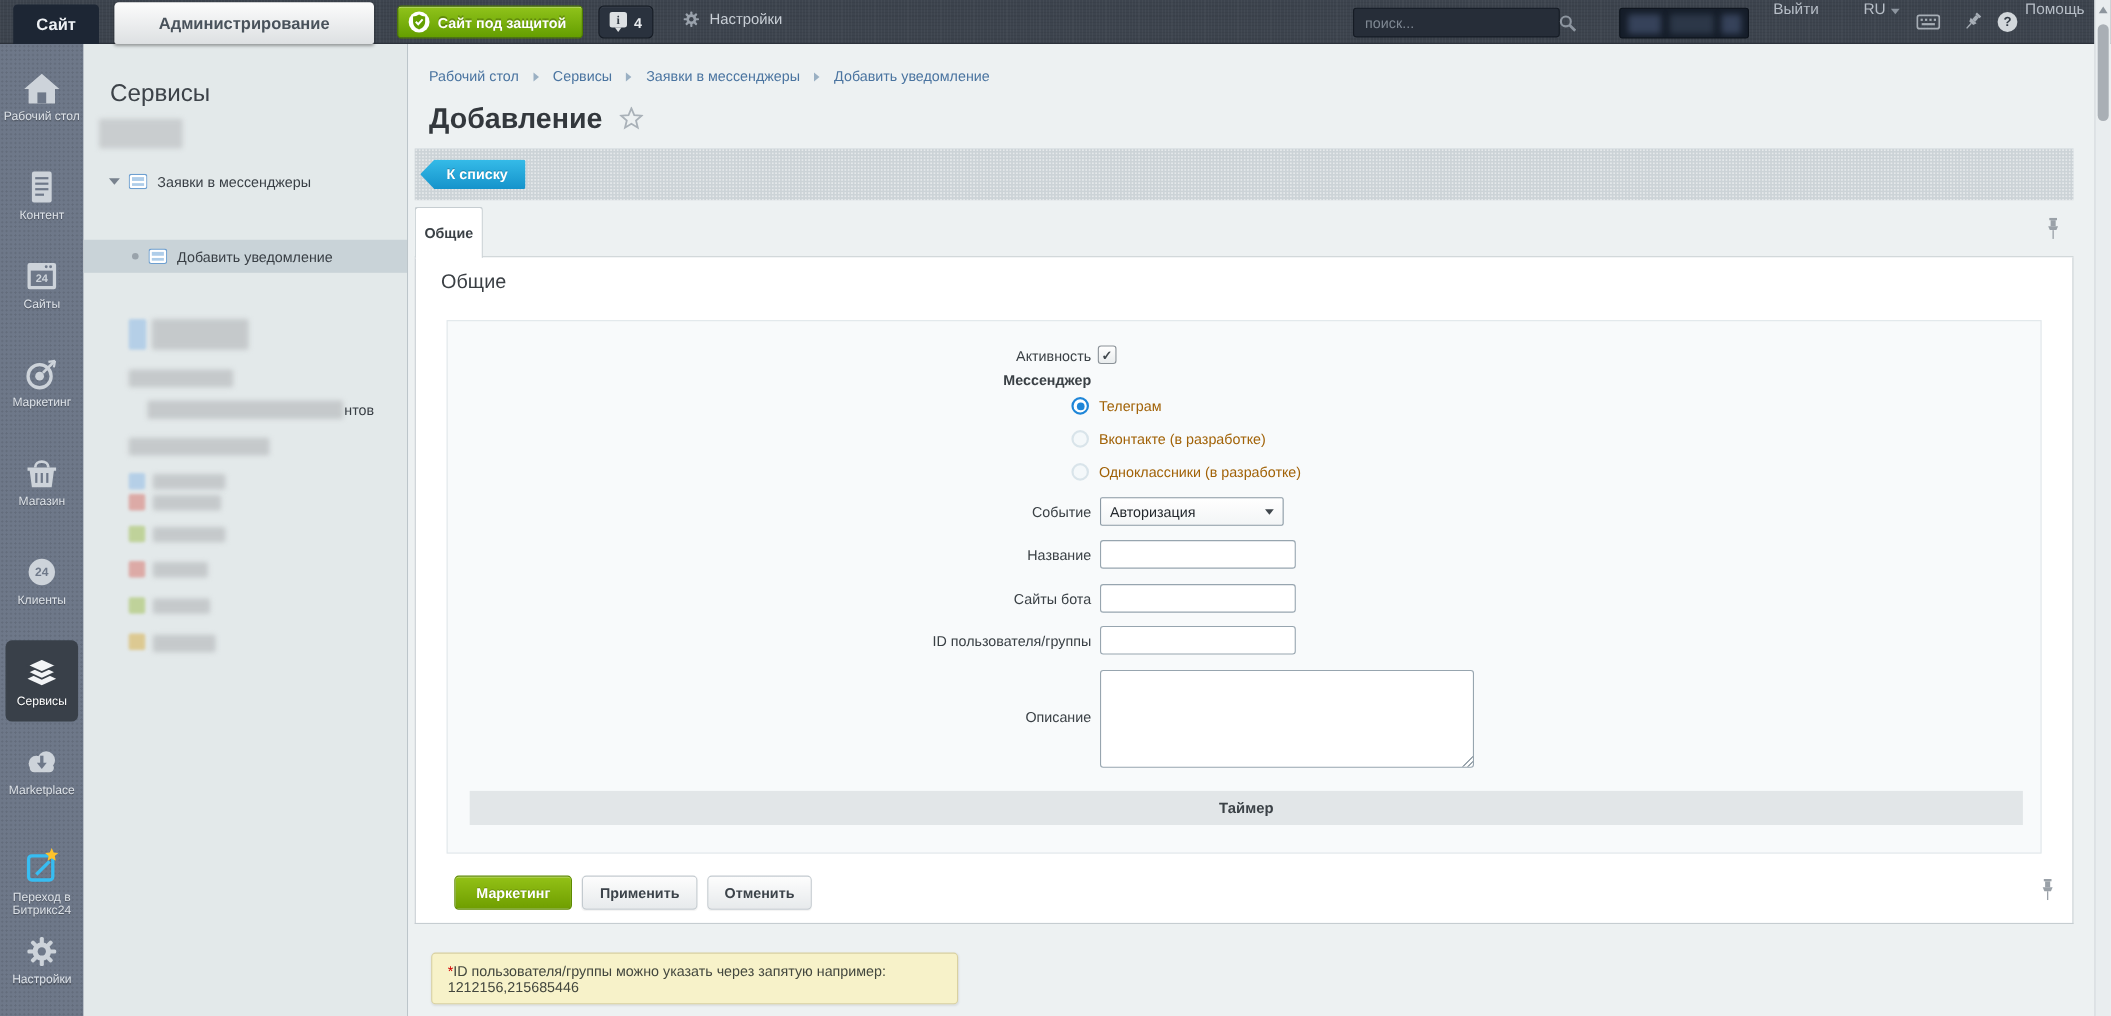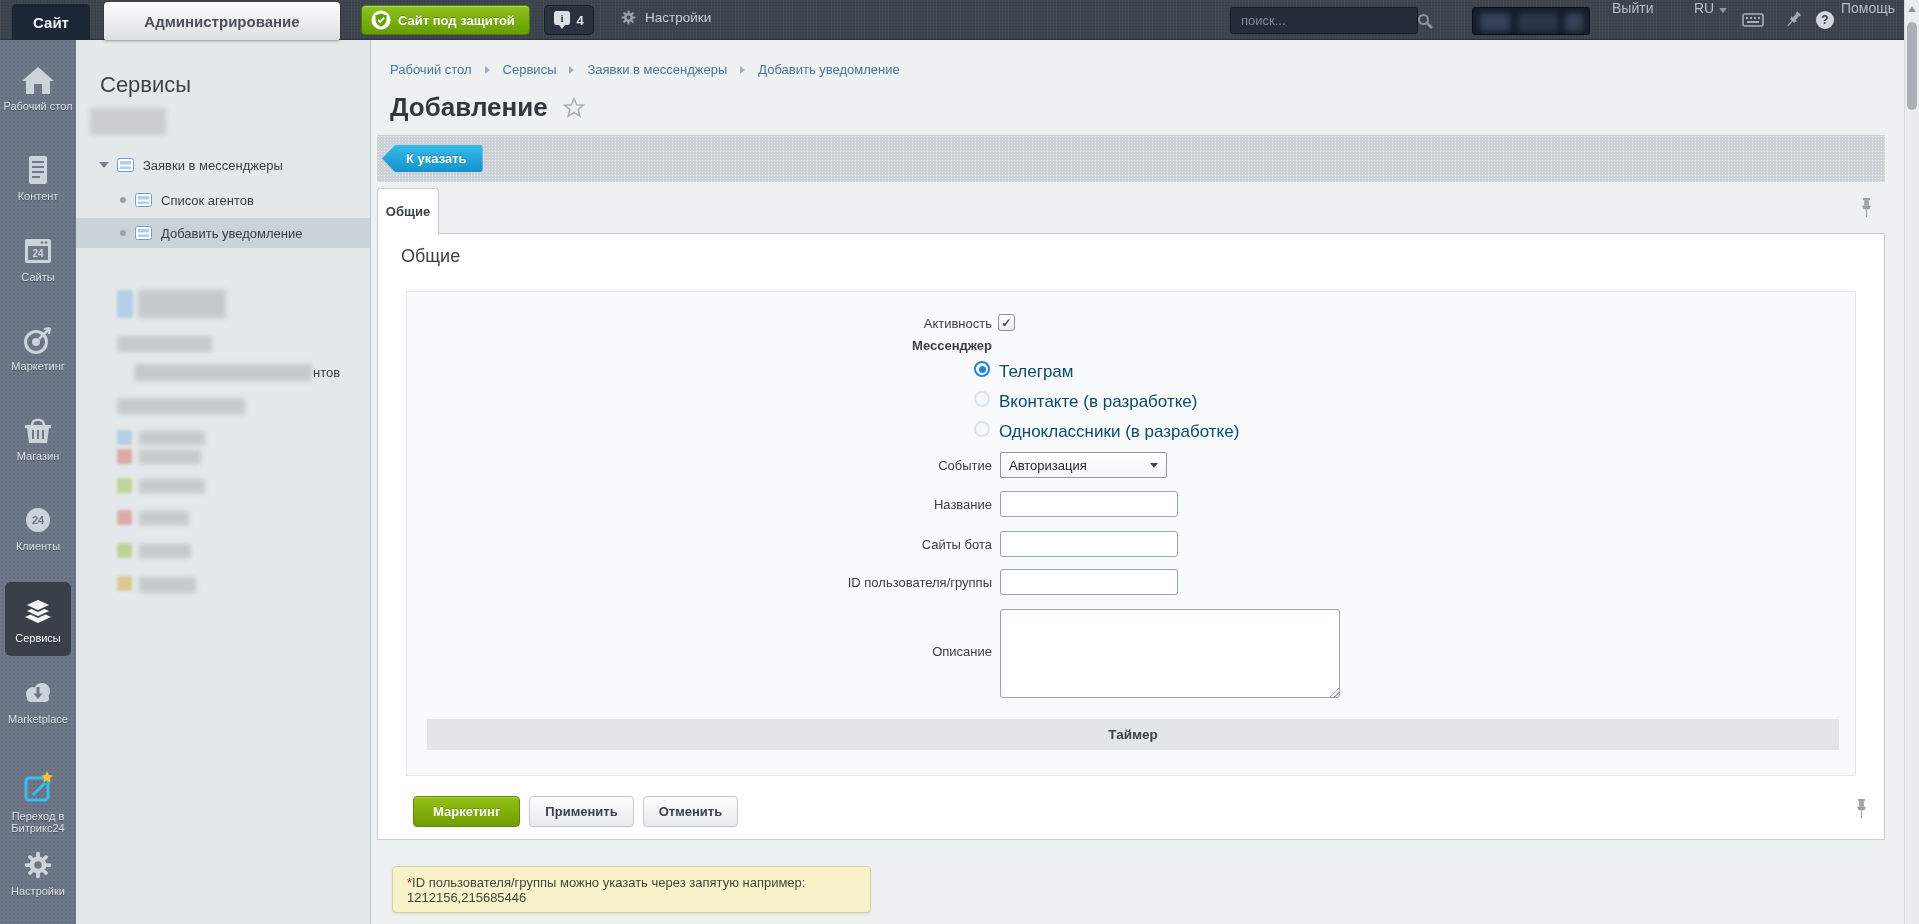--- a/index.html
+++ b/index.html
@@ -98,21 +98,21 @@
     border:1px solid #e1e7ea; }
   .flabel { position:absolute; left:0; width:585px; text-align:right; font-size:13px; color:#3a4045; }
   .checkbox { position:absolute; left:591px; width:17px; height:17px; border:1px solid #8b9298;
     border-radius:3px; background:linear-gradient(#fff,#e9eced); display:flex; align-items:center;
     justify-content:center; color:#40474d; font-size:12px; font-weight:bold; cursor:pointer; }
   .checkbox::after { content:"✓"; }
   .radio { position:absolute; left:567px; width:16px; height:16px; border-radius:50%; cursor:pointer; }
   .radio.on { border:2px solid #1f86d8; background:#fff; display:flex; align-items:center; justify-content:center; }
   .radio.on::after { content:""; width:7px; height:7px; border-radius:50%; background:#1f86d8; }
   .radio.off { border:2px solid #d9e4ea; background:#f4f8fa; }
-  .rlab { position:absolute; left:592px; font-size:17px; color:#0c4a6e; cursor:pointer; }
+  .rlab { position:absolute; left:592px; font-size:13px; color:#a16207; cursor:pointer; }
   .selectbox { position:absolute; left:593px; width:167px; height:26px; border:1px solid #8b99a4;
     border-radius:2px; background:linear-gradient(#fff,#f3f5f6); display:flex; align-items:center;
     padding:0 22px 0 8px; font-size:13px; color:#23282d; cursor:pointer; }
   .sel-caret { position:absolute; right:8px; width:0; height:0; border-left:4px solid transparent;
     border-right:4px solid transparent; border-top:5px solid #3f464c; }
   .tinput { position:absolute; left:593px; width:178px; height:26px; border:1px solid #97a5af;
     border-radius:3px; background:#fff; padding:0 7px; font:13px "Liberation Sans",sans-serif; color:#23282d; }
   .tarea { position:absolute; left:593px; width:340px; height:89px; border:1px solid #97a5af;
     border-radius:3px; background:#fff; padding:5px 7px; font:13px "Liberation Sans",sans-serif;
     color:#23282d; resize:none; }
@@ -343,29 +343,20 @@
 
   <div class="trow" style="top:110px;padding-left:23px;">
     <span class="expander"></span>
     <span class="doc-ic"><svg width="17" height="14" viewBox="0 0 17 14">
           <rect x="0.5" y="0.5" width="16" height="13" rx="2" fill="#fff" stroke="#6d9fd0"></rect>
           <rect x="3" y="3" width="11" height="3.5" fill="#aecde9"></rect>
           <rect x="3" y="8.5" width="11" height="2.5" fill="#aecde9"></rect>
         </svg></span>
     <span>Заявки в мессенджеры</span>
   </div>
-  <div class="trow" style="top:145px;padding-left:44px;">
-    <span class="bullet"></span>
-    <span class="doc-ic"><svg width="17" height="14" viewBox="0 0 17 14">
-          <rect x="0.5" y="0.5" width="16" height="13" rx="2" fill="#fff" stroke="#6d9fd0"></rect>
-          <rect x="3" y="3" width="11" height="3.5" fill="#aecde9"></rect>
-          <rect x="3" y="8.5" width="11" height="2.5" fill="#aecde9"></rect>
-        </svg></span>
-    <span>Список агентов</span>
-  </div>
   <div class="trow sel" style="top:178px;padding-left:44px;">
     <span class="bullet"></span>
     <span class="doc-ic"><svg width="17" height="14" viewBox="0 0 17 14">
           <rect x="0.5" y="0.5" width="16" height="13" rx="2" fill="#fff" stroke="#6d9fd0"></rect>
           <rect x="3" y="3" width="11" height="3.5" fill="#aecde9"></rect>
           <rect x="3" y="8.5" width="11" height="2.5" fill="#aecde9"></rect>
         </svg></span>
     <span>Добавить уведомление</span>
   </div>
 
@@ -424,21 +415,21 @@
   <div class="page-title">
     <span>Добавление</span>
     <span style="line-height:0;cursor:pointer;">
       <svg width="22" height="22" viewBox="0 0 22 22">
           <path d="M11 1.5l2.6 6.2 6.7.5-5.1 4.4 1.6 6.5-5.8-3.6-5.8 3.6 1.6-6.5L1.7 8.2l6.7-.5z" fill="none" stroke="#a9b1b8" stroke-width="1.6"></path>
         </svg>
     </span>
   </div>
 
   <div class="toolbar">
-    <div class="back-btn">К указать</div>
+    <div class="back-btn">К списку</div>
   </div>
 
   <div class="tabstrip">
     <div class="tab">Общие</div>
   </div>
   <span class="pin" style="left:1489px;top:158px;">
     <svg width="13" height="20" viewBox="0 0 13 20" fill="#9aa1a8">
         <rect x="3" y="0" width="7" height="2.2"></rect>
         <rect x="4.2" y="2.2" width="4.6" height="5.5"></rect>
         <path d="M2 7.7h9l-1.5 3.5h-6z"></path>

